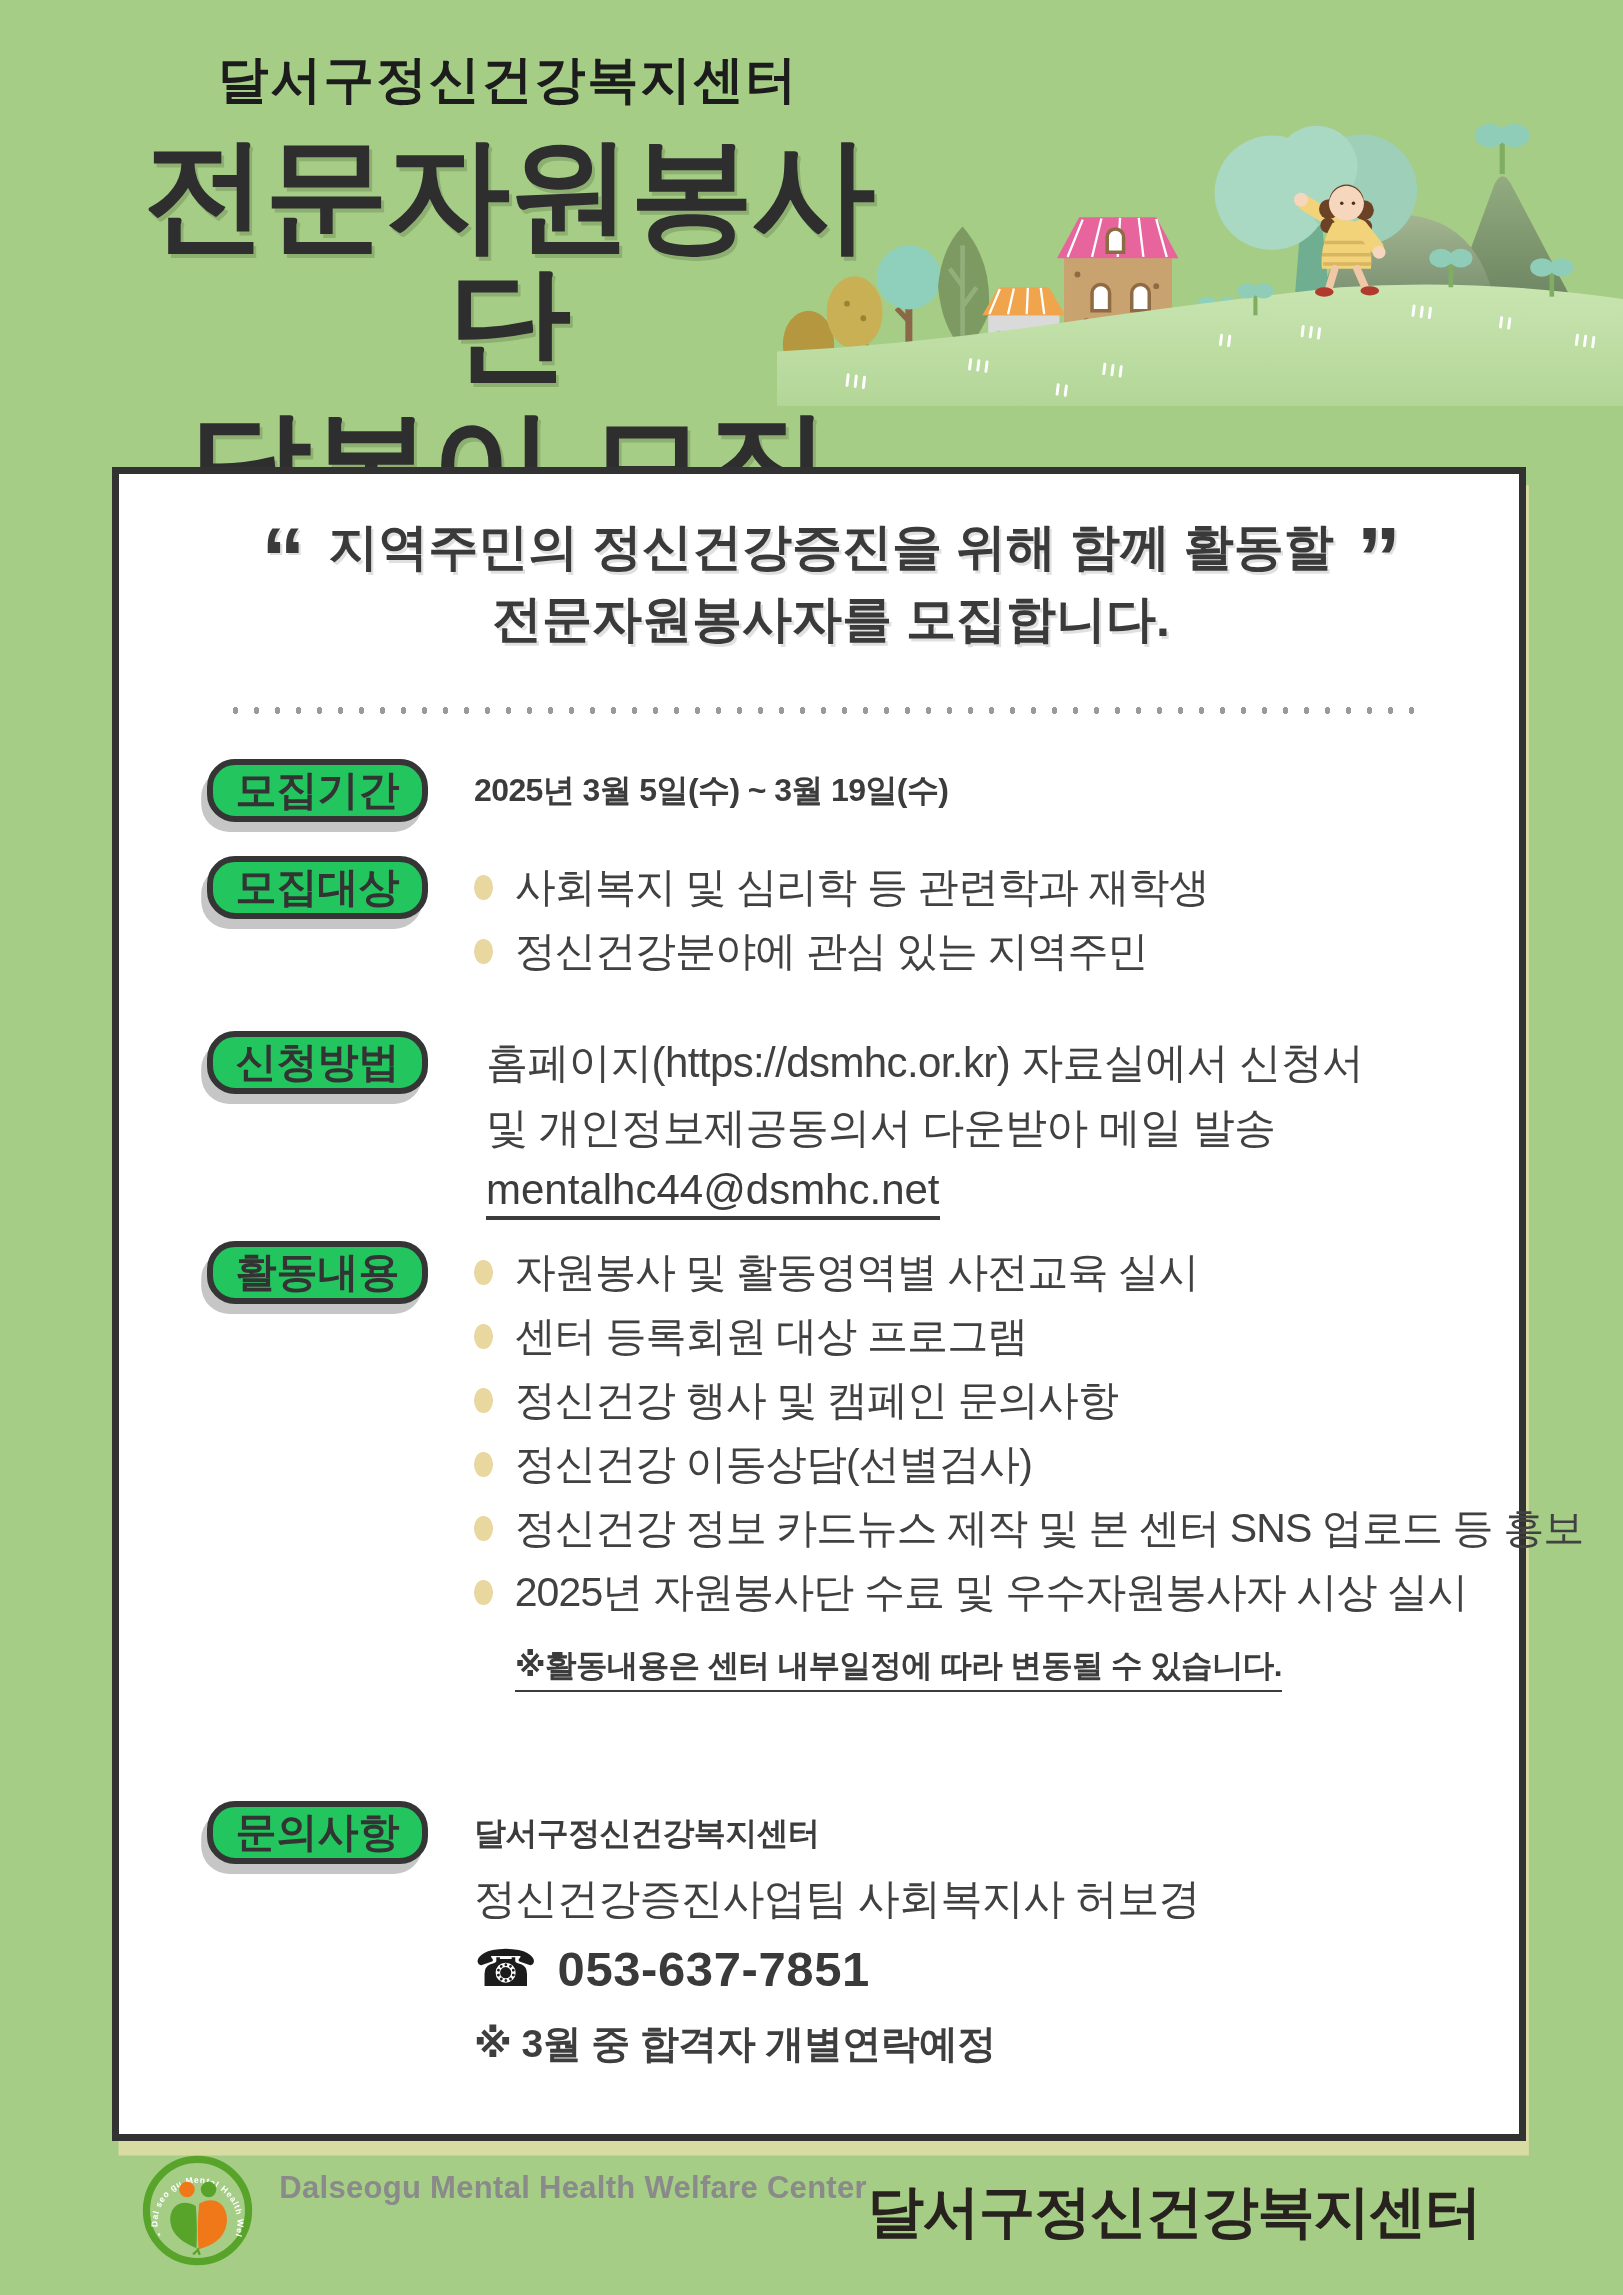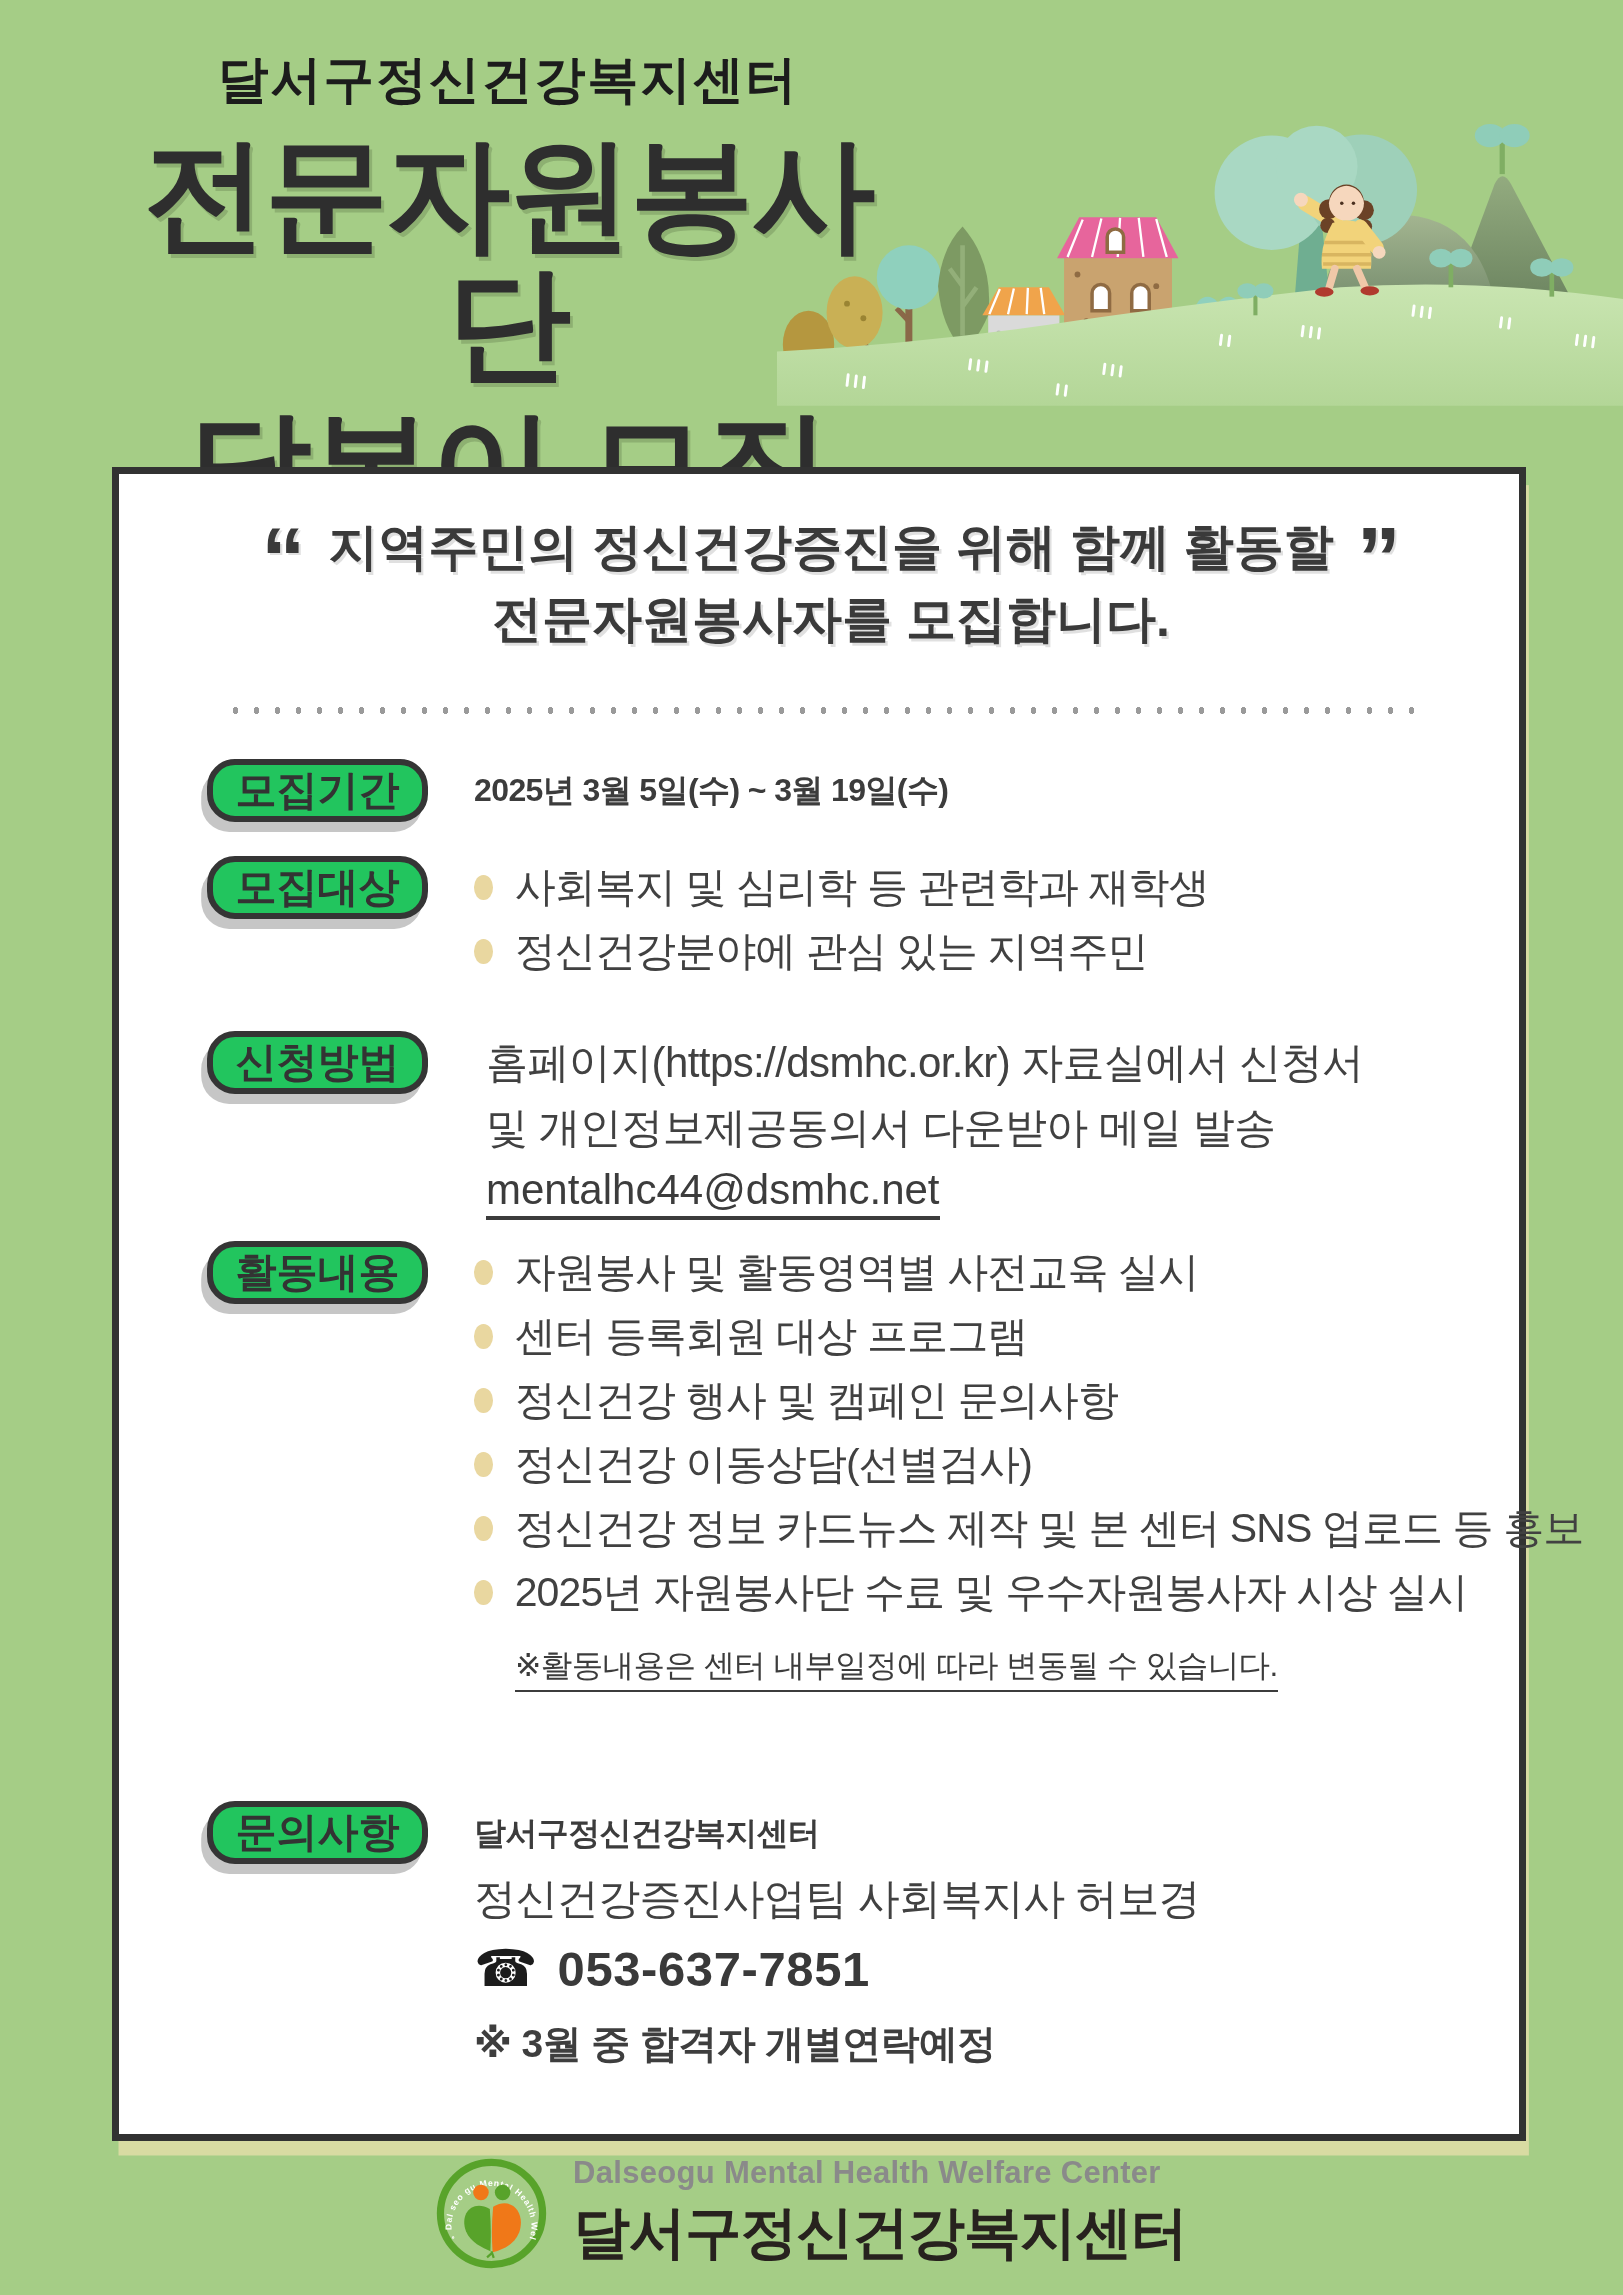--- a/index.html
+++ b/index.html
@@ -35,35 +35,35 @@
   .badge{width:221px;height:63px;box-sizing:border-box;background:#22c55e;border:6.4px solid #353535;
          border-radius:28px;display:flex;align-items:center;justify-content:center;
          font-size:41px;font-weight:700;color:#333;box-shadow:-5.8px 10px 0 #c6c6c6;flex-shrink:0;}
   .row-content{margin-left:46px;color:#414141;min-width:0;}
   .line{height:65px;display:flex;align-items:center;font-size:42px;font-weight:500;letter-spacing:-0.6px;white-space:nowrap;}
   .line.bold{font-weight:700;font-size:32px;color:#3c3c3c;}
   .bullet-item{height:64px;display:flex;align-items:center;font-size:41px;font-weight:500;letter-spacing:-0.9px;white-space:nowrap;}
   .dot{width:18.7px;height:24.5px;border-radius:50%;background:#e9d7a0;margin-right:22px;flex-shrink:0;}
   .email-line{height:65px;display:flex;align-items:center;}
   .email-text{font-size:42px;font-weight:500;color:#3c3c3c;border-bottom:4.1px solid #3c3c3c;padding-bottom:2.3px;}
-  .small-note{display:inline-block;margin-top:20px;margin-left:41px;font-size:31.5px;font-weight:400;color:#3c3c3c;
+  .small-note{display:inline-block;margin-top:20px;margin-left:41px;font-size:31.5px;font-weight:700;color:#3c3c3c;
               border-bottom:2.3px solid #3c3c3c;padding-bottom:3.5px;letter-spacing:-0.6px;}
   .phone-line{height:71px;display:flex;align-items:center;margin-top:2.3px;}
   .phone-icon{font-size:51px;color:#1c1c1c;margin-right:20px;}
   .phone-number{font-size:49px;font-weight:700;color:#3a3a3a;letter-spacing:0.6px;}
   .inquiry-note{margin-top:13px;font-size:39px;font-weight:600;color:#3e3e3e;letter-spacing:-0.6px;}
   .mt-row1{margin-top:42px;}
   .mt-row2{margin-top:32px;}
   .mt-row3{margin-top:47px;gap:12px;}
   .mt-row4{margin-top:15px;}
   .mt-row5{margin-top:109px;}
 
   
   .footer{position:absolute;left:0;top:2155px;width:100%;display:flex;justify-content:center;align-items:center;gap:26px;}
-  .footer-texts{display:flex;flex-direction:column;}
+  .footer-texts{display:flex;flex-direction:row;}
   .footer-en{font-size:31px;font-weight:600;color:#8a8a8a;letter-spacing:0.3px;}
   .footer-ko{font-size:57px;font-weight:800;color:#27221e;letter-spacing:-1.2px;margin-top:3.5px;}
 </style>
 </head>
 <body>
 
 <div class="page">
 
   <div class="header-block">
     <div class="center-name">달서구정신건강복지센터</div>

